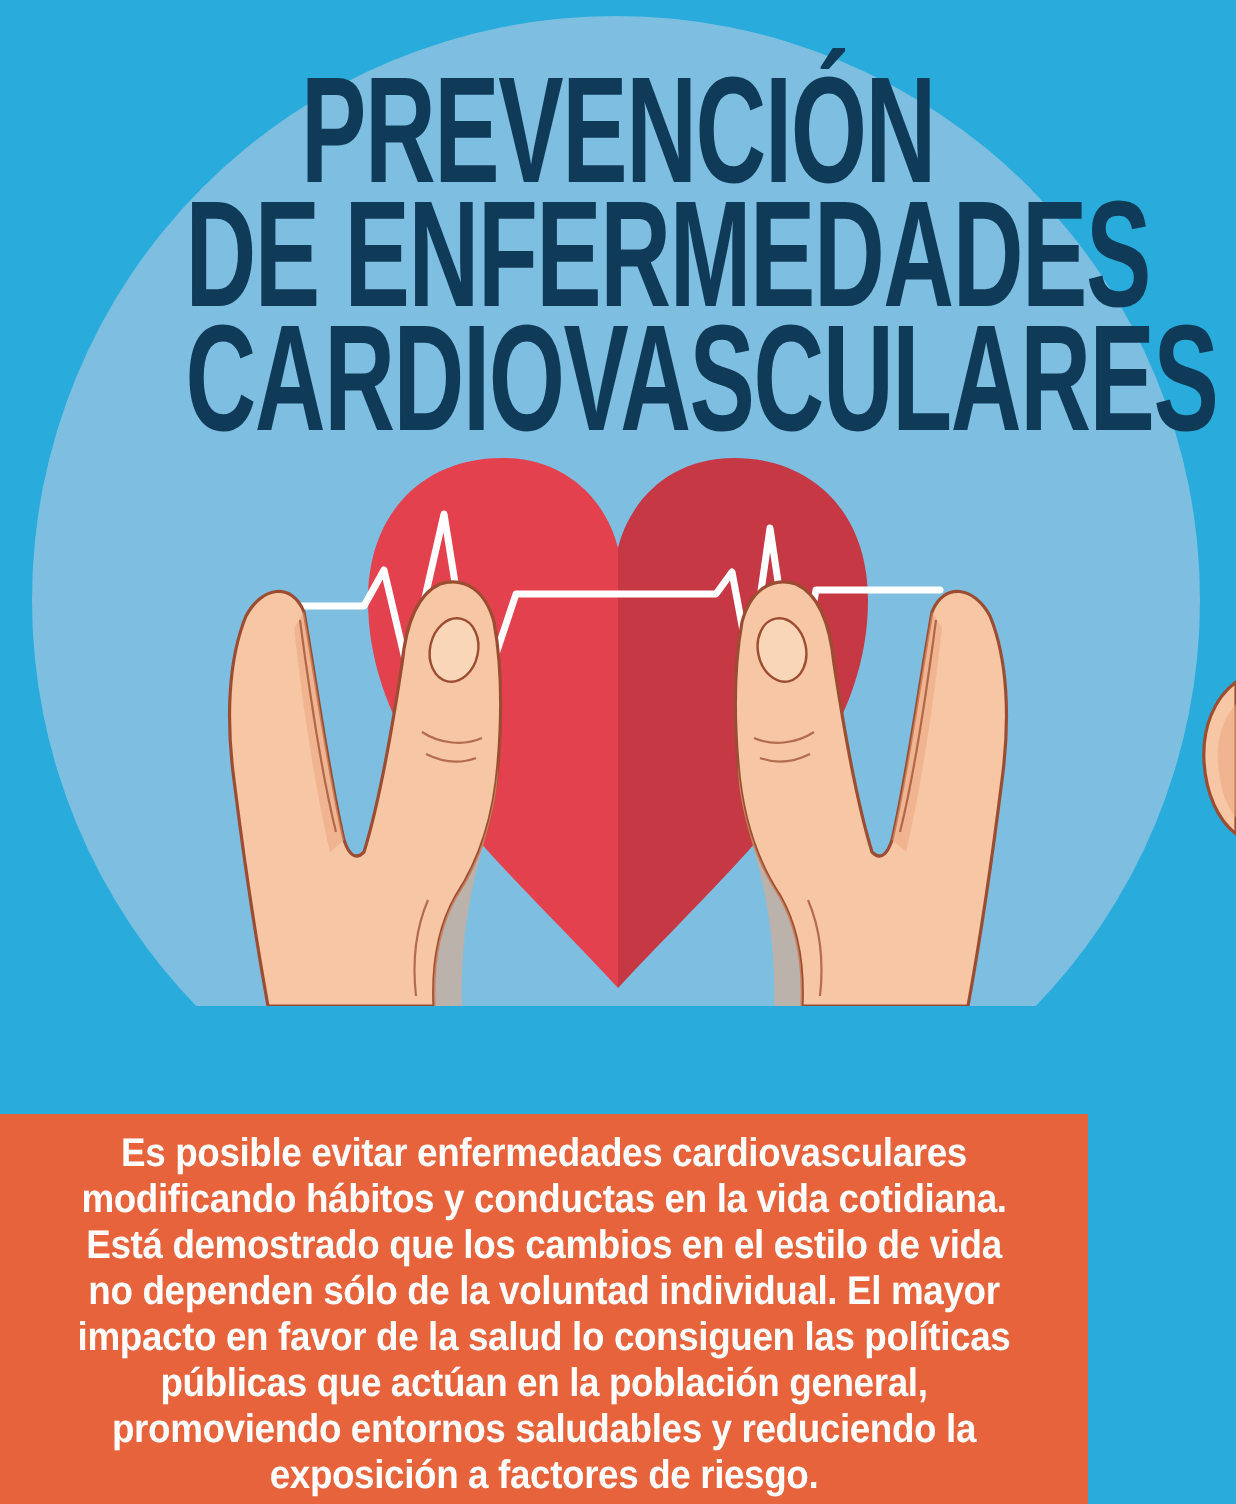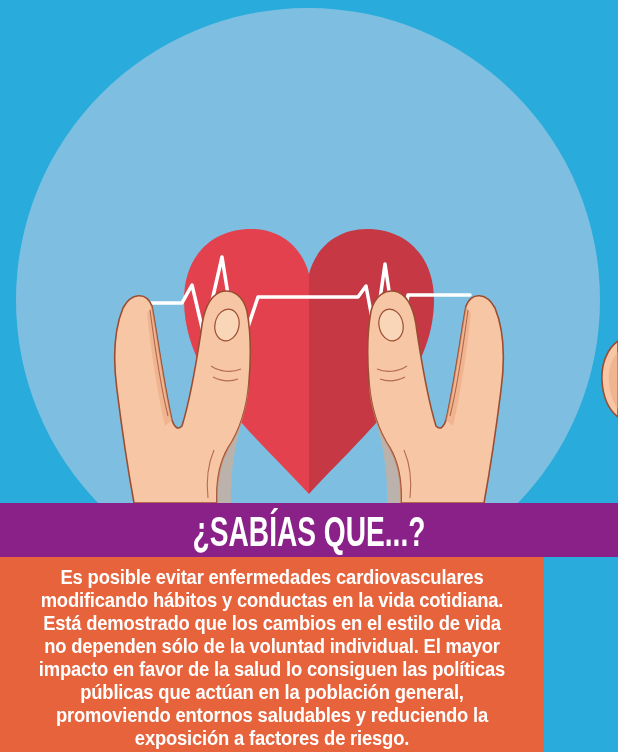--- a/index.html
+++ b/index.html
@@ -121,24 +121,26 @@
       <path class="crease" d="M 150,310 C 155,348 161,388 168,416"></path>
       <path class="crease" d="M 214,450 C 208,464 206,480 208,498"></path>
     </g>
 
     <g>
       <path class="skin" d="M 618,341 C 607,349 601,364 602,381 C 603,397 609,410 618,417 Z"></path>
       <path class="shade" d="M 618,352 C 611,360 608,370 609,382 C 610,394 613,403 618,409 Z"></path>
     </g>
   </svg>
 
+  <header class="title-block">
+    <span class="title-line">PREVENCIÓN</span>
+    <span class="title-line">DE ENFERMEDADES</span>
+    <span class="title-line">CARDIOVASCULARES</span>
+  </header>
 
-  <section class="question-band">
-    <h2 class="question-heading">¿SABÍAS QUE...?</h2>
-  </section>
 
   <section class="body-section">
     <div class="body-text">
       <span class="body-line">Es posible evitar enfermedades cardiovasculares</span>
       <span class="body-line">modificando hábitos y conductas en la vida cotidiana.</span>
       <span class="body-line">Está demostrado que los cambios en el estilo de vida</span>
       <span class="body-line">no dependen sólo de la voluntad individual. El mayor</span>
       <span class="body-line">impacto en favor de la salud lo consiguen las políticas</span>
       <span class="body-line">públicas que actúan en la población general,</span>
       <span class="body-line">promoviendo entornos saludables y reduciendo la</span>

